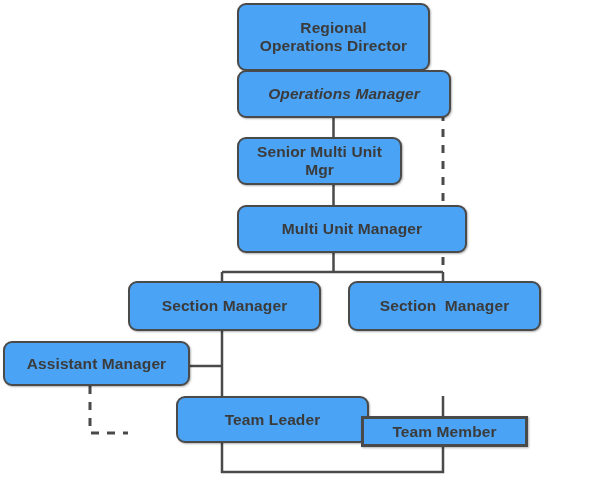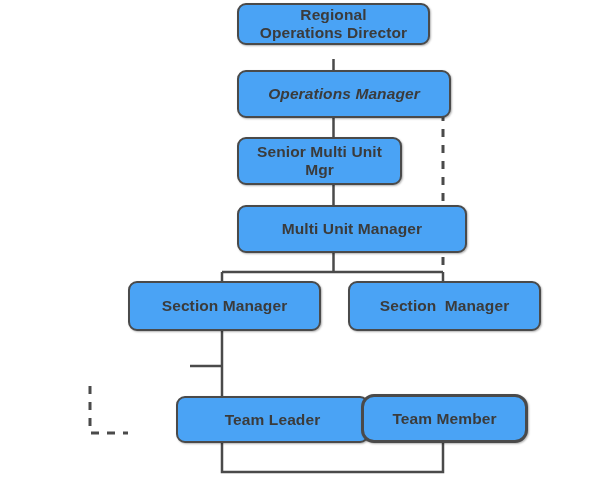--- a/index.html
+++ b/index.html
@@ -85,21 +85,21 @@
 
     <g stroke="#4a4a4a" stroke-width="3" fill="none" stroke-dasharray="8 8" stroke-linecap="butt">
 
       <path d="M 430 94 L 443 94 L 443 272"></path>
 
       <path d="M 90 386 L 90 433 L 128 433"></path>
 
     </g>
   </svg>
 
-  <div class="node" style="left:237px; top:3px; width:193px; height:42px;">
+  <div class="node" style="left:237px; top:3px; width:193px; height:68px;">
     <span class="node-label">Regional
 Operations Director</span>
   </div>
 
   <div class="node" style="left:237px; top:70px; width:214px; height:48px;font-style:italic;">
     <span class="node-label">Operations Manager</span>
   </div>
 
   <div class="node" style="left:237px; top:137px; width:165px; height:48px;">
     <span class="node-label">Senior Multi Unit Mgr</span>
@@ -110,22 +110,25 @@
   </div>
 
   <div class="node" style="left:128px; top:281px; width:193px; height:50px;">
     <span class="node-label">Section Manager</span>
   </div>
 
   <div class="node wide-space" style="left:348px; top:281px; width:193px; height:50px;">
     <span class="node-label">Section  Manager</span>
   </div>
 
+  <div class="node" style="left:3px; top:341px; width:187px; height:45px;">
+    <span class="node-label">Assistant Manager</span>
+  </div>
 
   <div class="node" style="left:128px; top:396px; width:193px; height:47px;margin-left:48px;">
     <span class="node-label">Team Leader</span>
   </div>
 
-  <div class="node square" style="left:361px; top:394px; width:167px; height:49px;border-radius:13px;">
+  <div class="node square" style="left:361px; top:416px; width:167px; height:31px;">
     <span class="node-label">Team Member</span>
   </div>
 
 </div>
 
 </body></html>

